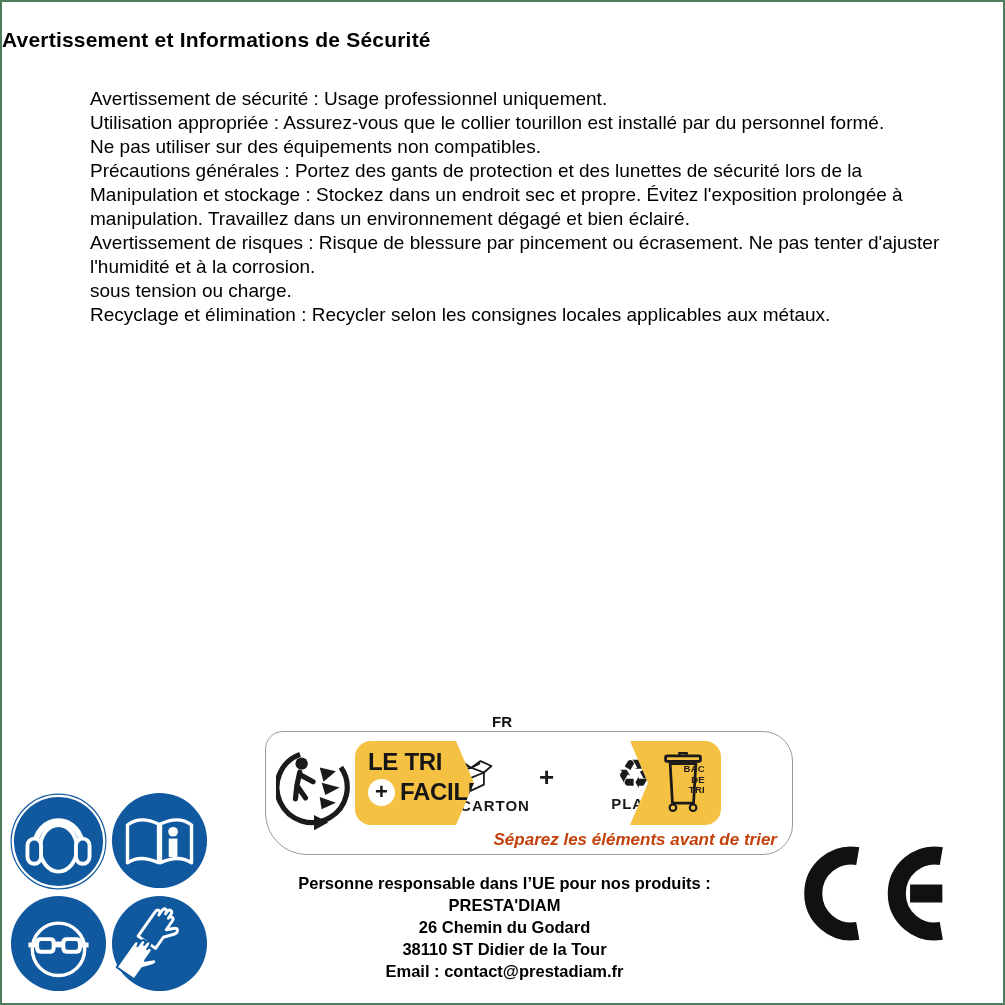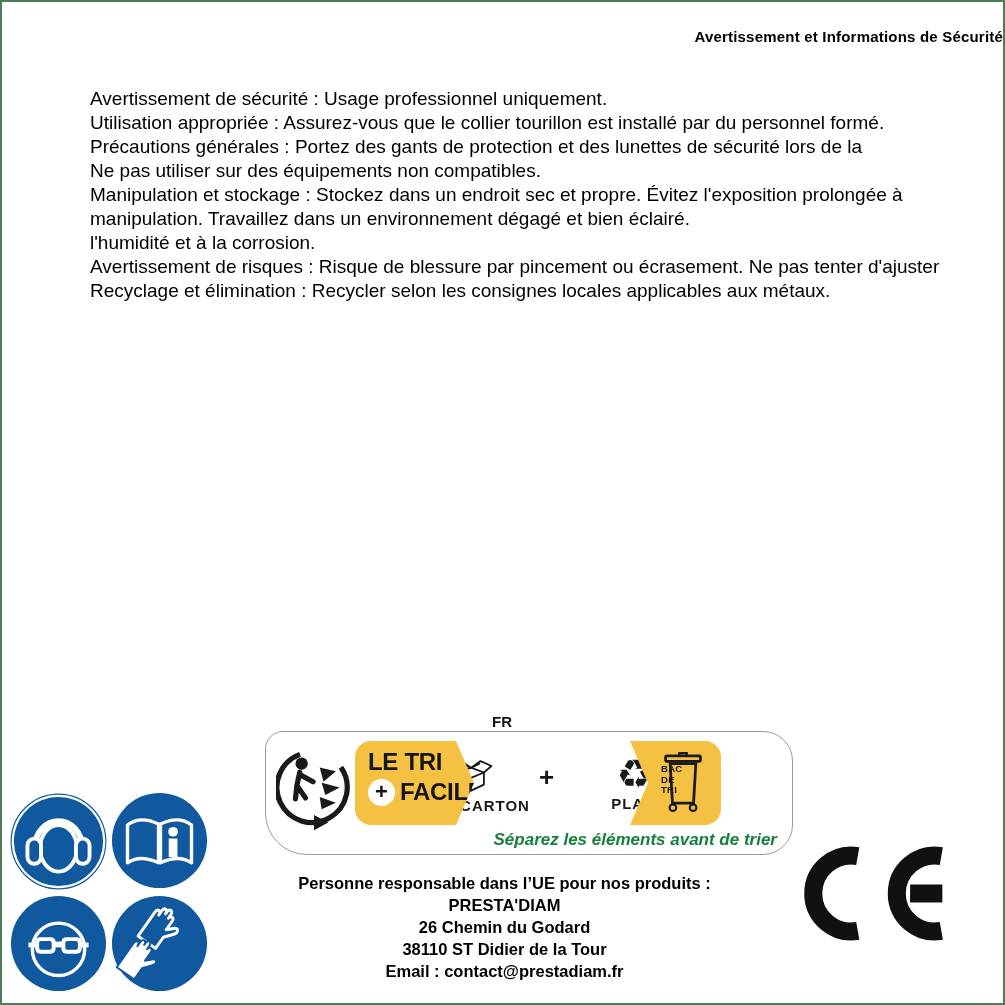--- a/index.html
+++ b/index.html
@@ -9,21 +9,21 @@
     box-sizing:border-box;
     border:2px solid #4d7c5a;
     background:#ffffff;
     font-family:"Liberation Sans", sans-serif;
     color:#000;
     overflow:hidden;
   }
   
   .doc-title{
     position:absolute;top:26px;left:0;width:100%;
-    text-align:right;font-size:15px;font-weight:bold;letter-spacing:.2px;
+    text-align:left;font-size:21px;font-weight:bold;letter-spacing:.2px;
   }
   
   .safety-text{
     position:absolute;left:88px;top:85px;width:900px;
     font-size:19px;line-height:24px;
   }
   .safety-text div{white-space:nowrap;}
   
   .picto{position:absolute;width:97px;height:97px;}
   #picto-ear{left:8px;top:791px;}
@@ -57,51 +57,52 @@
     clip-path:polygon(0 0, calc(100% - 18px) 0, 100% 50%, calc(100% - 18px) 100%, 0 100%, 18px 50%);
     display:flex;align-items:center;justify-content:center;gap:9px;
     padding-left:14px;box-sizing:border-box;
   }
   .material{display:flex;flex-direction:column;align-items:center;}
   .material-label{font-size:15px;font-weight:bold;letter-spacing:1px;color:#1a1a1a;margin-top:1px;margin-left:48px;}
   .mat-plus{font-size:26px;font-weight:800;color:#1a1a1a;margin-top:-12px;}
   .recy-glyph{font-size:40px;line-height:40px;color:#1a1a1a;}
   .bin{position:absolute;left:306px;top:8px;width:44px;height:66px;}
   .bin-text{
-    position:absolute;left:0;top:15px;width:44px;text-align:left;
+    position:absolute;left:0;top:15px;width:44px;text-align:right;
     font-size:9.5px;font-weight:800;line-height:10.5px;color:#1a1a1a;letter-spacing:.3px;
   }
   .tri-instruction{
     position:absolute;right:15px;bottom:4px;
-    font-size:17px;font-style:italic;font-weight:600;color:#15803d;margin-left:16px;
+    font-size:17px;font-style:italic;font-weight:600;color:#c2410c;margin-left:16px;
   }
   
   .responsible{
     position:absolute;left:0;top:870px;width:1005px;
     text-align:center;font-size:16.5px;font-weight:bold;line-height:22px;
   }
   
   .ce{position:absolute;left:797px;top:842px;}
 </style>
 </head>
 <body>
 
 <div id="page">
 
   <div class="doc-title">Avertissement et Informations de Sécurité</div>
 
   <div class="safety-text">
     <div>Avertissement de sécurité : Usage professionnel uniquement.</div>
     <div>Utilisation appropriée : Assurez-vous que le collier tourillon est installé par du personnel formé.</div>
+    <div>Ne pas utiliser sur des équipements non compatibles.</div>
     <div>Précautions générales : Portez des gants de protection et des lunettes de sécurité lors de la</div>
-    <div>Ne pas utiliser sur des équipements non compatibles.</div>
     <div>Manipulation et stockage : Stockez dans un endroit sec et propre. Évitez l'exposition prolongée à</div>
     <div>manipulation. Travaillez dans un environnement dégagé et bien éclairé.</div>
+    <div>Avertissement de risques : Risque de blessure par pincement ou écrasement. Ne pas tenter d'ajuster</div>
     <div>l'humidité et à la corrosion.</div>
-    <div>Avertissement de risques : Risque de blessure par pincement ou écrasement. Ne pas tenter d'ajuster</div>
+    <div>sous tension ou charge.</div>
     <div>Recyclage et élimination : Recycler selon les consignes locales applicables aux métaux.</div>
   </div>
 
   <svg id="picto-ear" class="picto" viewBox="0 0 100 100">
     <circle cx="50" cy="50" r="48.8" fill="none" stroke="#10599e" stroke-width="1.2"></circle>
     <circle cx="50" cy="50" r="46" fill="#10599e"></circle>
     <ellipse cx="50" cy="57" rx="19" ry="24" fill="none" stroke="#fff" stroke-width="4"></ellipse>
     <path d="M26,55 a24,26 0 0 1 48,0" fill="none" stroke="#fff" stroke-width="6"></path>
     <rect x="18" y="47" width="14" height="26" rx="7" fill="#10599e" stroke="#fff" stroke-width="4"></rect>
     <rect x="68" y="47" width="14" height="26" rx="7" fill="#10599e" stroke="#fff" stroke-width="4"></rect>

